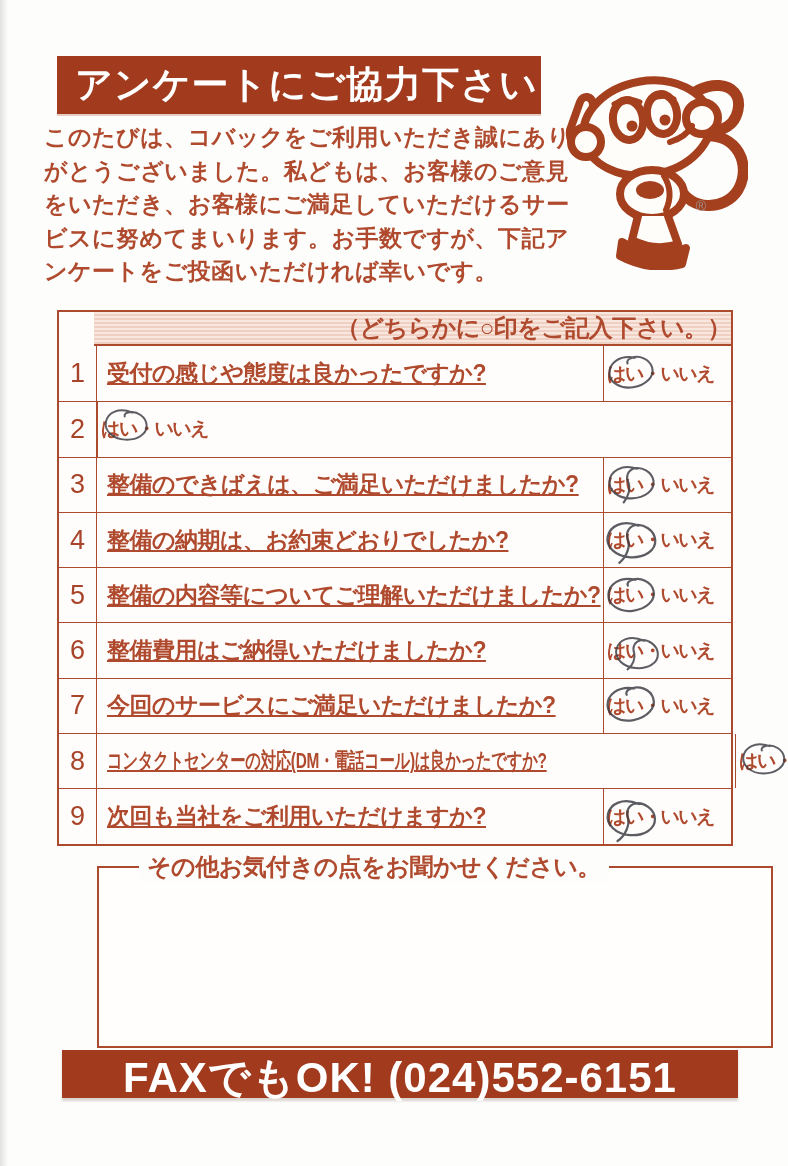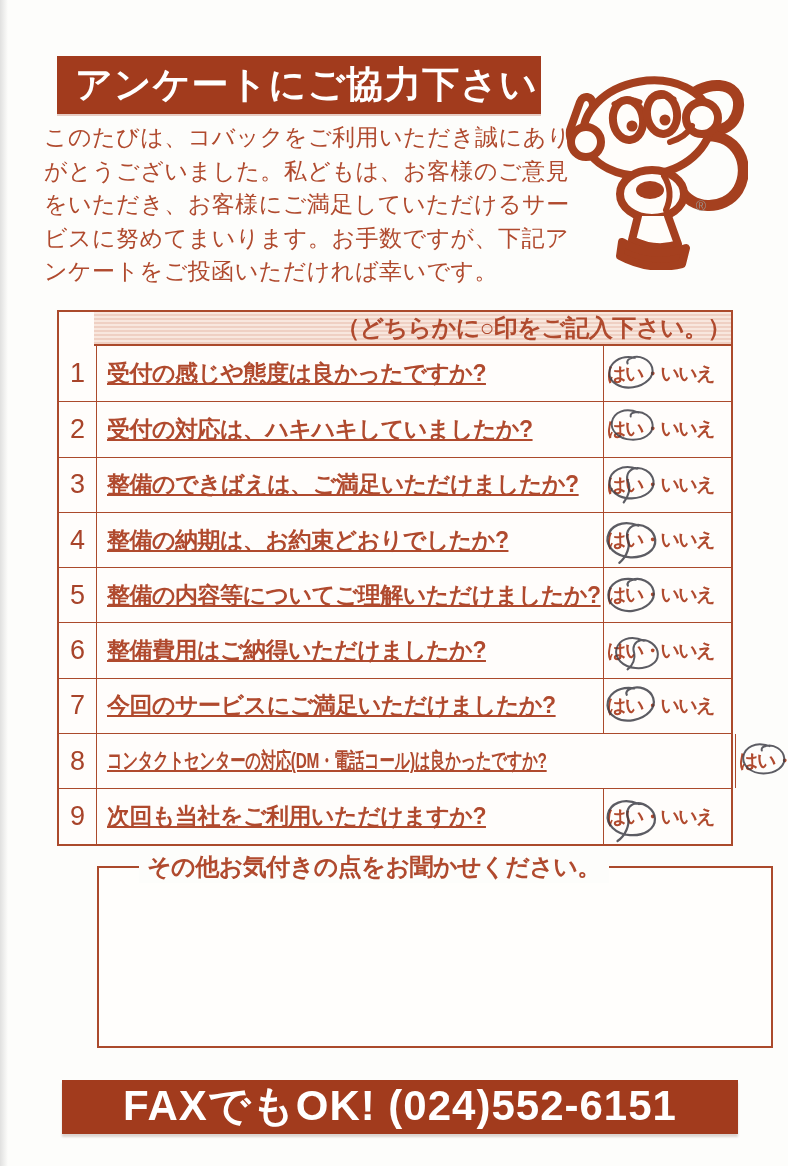--- a/index.html
+++ b/index.html
@@ -38,21 +38,21 @@
   .mascot svg{width:100%;height:100%;}
   .tm{
     position:absolute;right:42px;bottom:56px;
     color:#9a8f8a;font-size:14px;
   }
 
   
   .intro{
     position:absolute;left:44px;top:121px;width:530px;
     color:var(--ink);
-    font-size:23px;line-height:33.5px;font-weight:normal;
+    font-size:23px;line-height:33.5px;font-weight:bold;
     letter-spacing:.5px;
     text-align:left;
     word-break:break-all;
   }
 
   
   .survey{
     position:absolute;left:57px;top:310px;width:676px;
     border:2px solid var(--border);
     background:#fffdfb;
@@ -117,23 +117,23 @@
   .comments .thanks{
     position:absolute;bottom:-16px;right:48px;
     background:var(--paper);padding:0 10px;
     color:var(--ink);font-size:24px;font-weight:bold;letter-spacing:-.5px;
     white-space:nowrap;
   }
   .comments .writing-area{position:absolute;inset:14px;color:var(--ink);font-size:20px;}
 
   
   .fax-band{
-    position:absolute;left:62px;top:1080px;width:676px;height:54px;
+    position:absolute;left:62px;top:1050px;width:676px;height:48px;
     background:var(--brand);
-    color:#fff;display:flex;align-items:flex-end;justify-content:center;
+    color:#fff;display:flex;align-items:flex-start;justify-content:center;
     font-size:42px;font-weight:bold;letter-spacing:1px;
     box-shadow:0 3px 2px rgba(120,90,80,.25);
   }
 </style>
 </head>
 <body>
 
 <div class="title-band">
   <span>アンケートにご協力下さい</span>
 </div>
@@ -191,23 +191,20 @@
       <div class="cell a">
           <span>はい・いいえ</span>
         <svg class="mark" viewBox="0 0 64 52">
             <path d="M36 5 C 18 0, 6 9, 5 20 C 4 31, 16 40, 31 39 C 46 38, 57 29, 55 18 C 53 8, 41 2, 32 5 C 28 6, 26 8, 27 11"></path>
           </svg>
       </div>
     </div>
 
     <div class="trow">
       <div class="cell num">2</div>
-      <div class="cell q">
-          <span>受付の対応は、ハキハキしていましたか?</span>
-        </div>
       <div class="cell a">
           <span>はい・いいえ</span>
         <svg class="mark" viewBox="0 0 64 52">
             <path d="M36 5 C 18 0, 6 9, 5 20 C 4 31, 16 40, 31 39 C 46 38, 57 29, 55 18 C 53 8, 41 2, 32 5 C 28 6, 26 8, 27 11"></path>
           </svg>
       </div>
     </div>
 
     <div class="trow">
       <div class="cell num">3</div>

